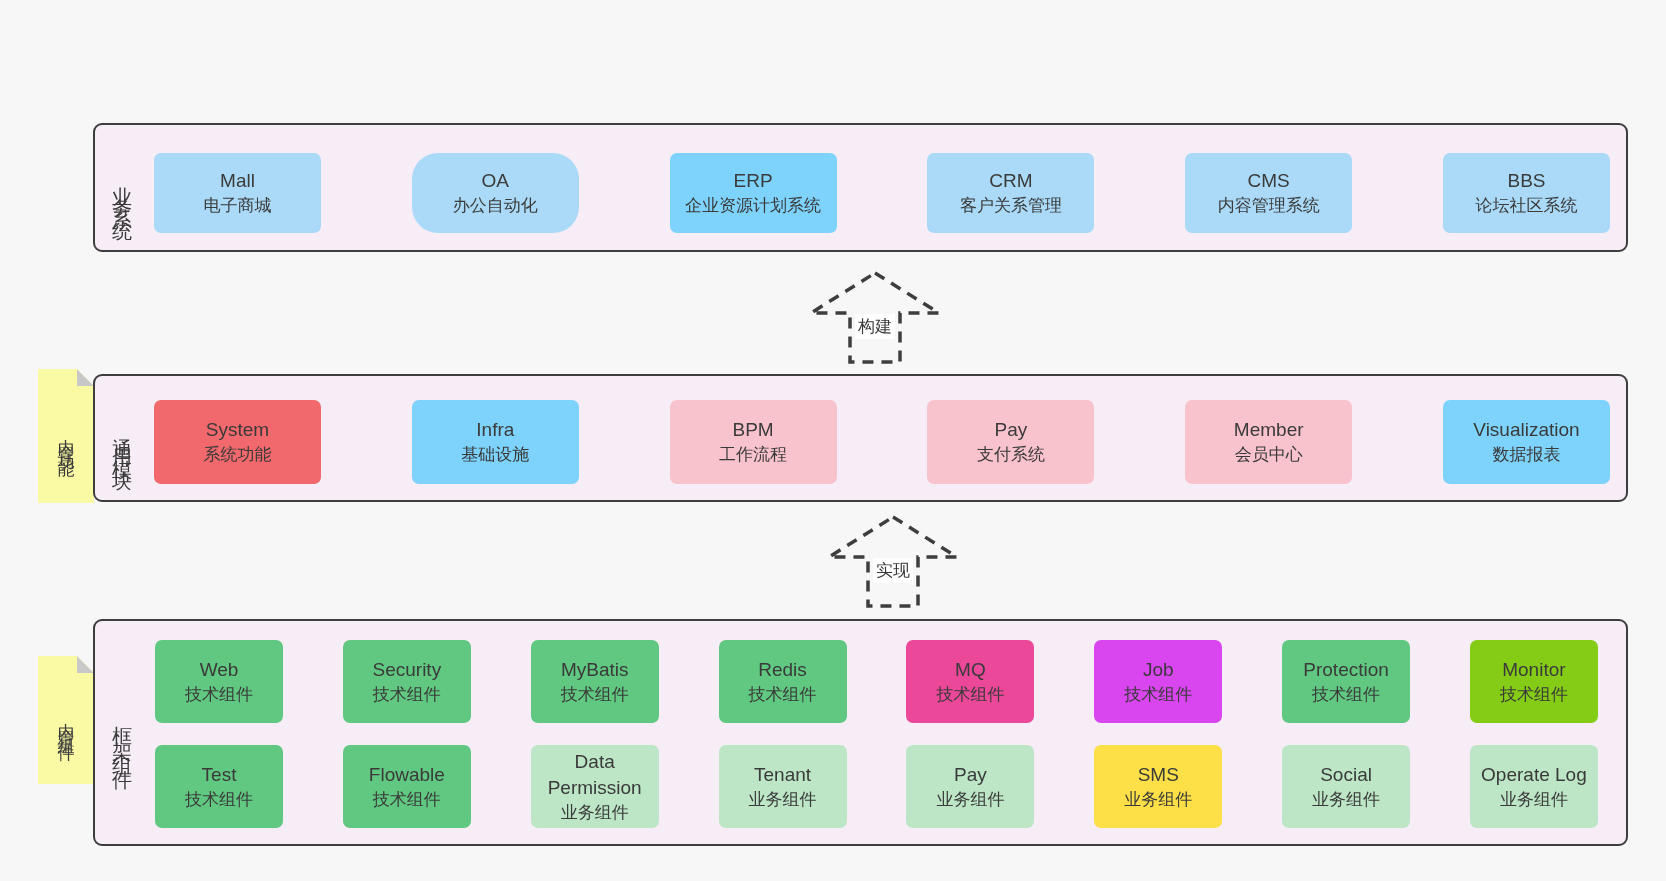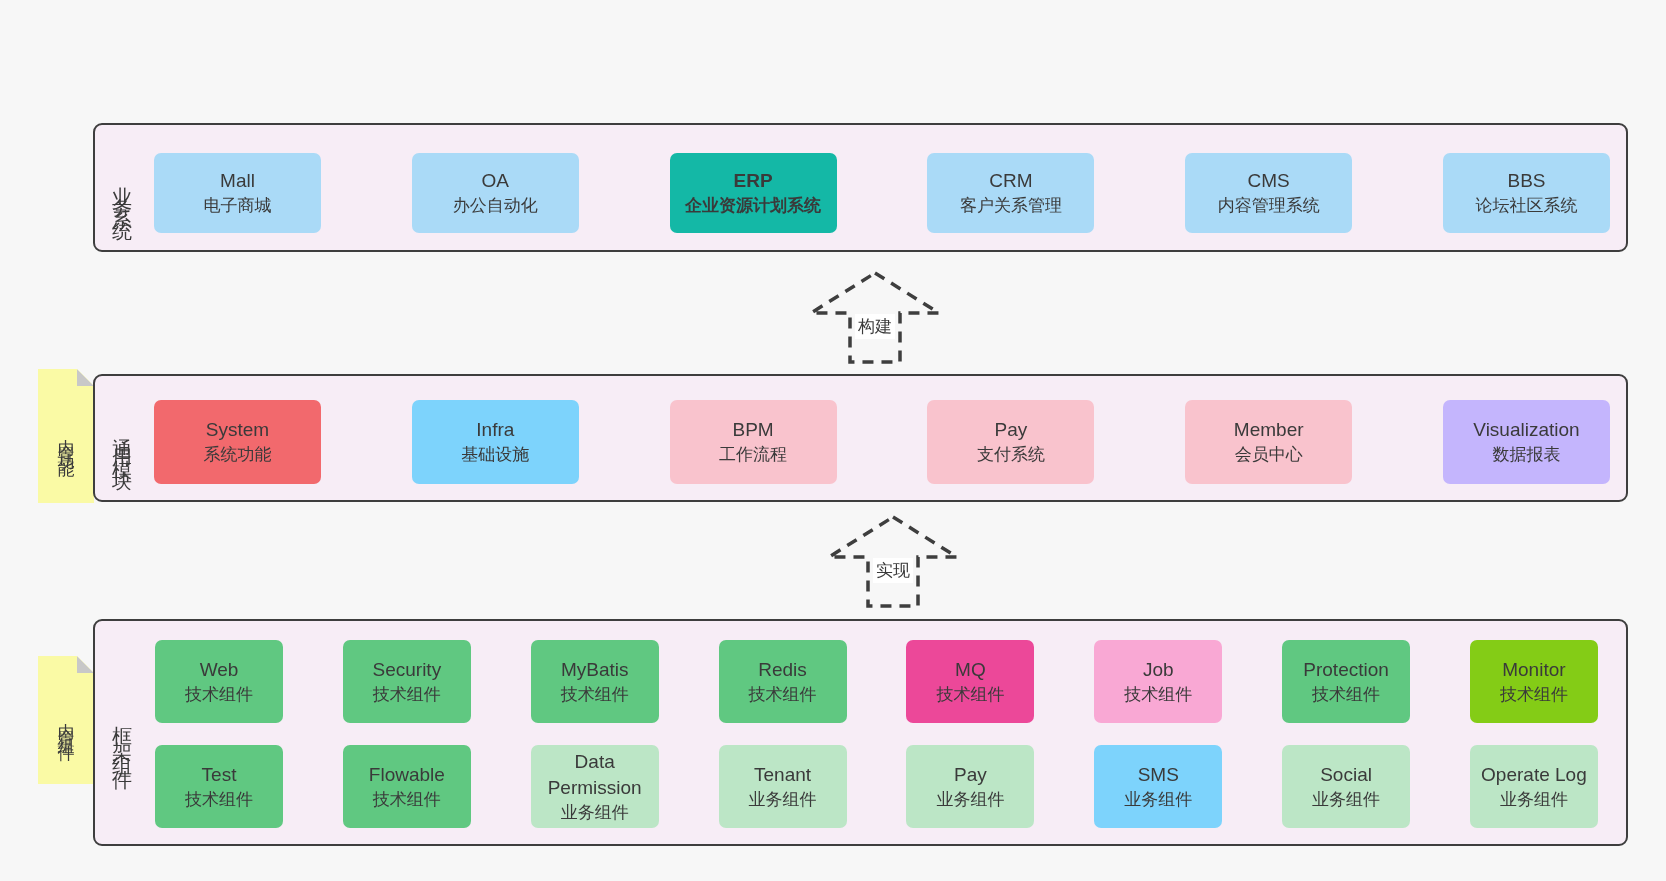--- a/index.html
+++ b/index.html
@@ -98,25 +98,25 @@
     <span class="note-text">内置组件</span>
   </div>
 
   <div class="layer" id="layer-business">
     <div class="layer-label">业务系统</div>
     <div class="node-row">
       <div class="node" style="background: rgb(170, 218, 247);">
         <span class="en">Mall</span>
         <span class="zh">电子商城</span>
       </div>
-      <div class="node" style="background: rgb(170, 218, 247);">
+      <div class="node" style="background: rgb(170, 218, 247); border-radius: 26px;">
         <span class="en">OA</span>
         <span class="zh">办公自动化</span>
       </div>
-      <div class="node" style="background: #14b8a6; font-weight: bold;">
+      <div class="node" style="background: #7dd3fc;">
         <span class="en">ERP</span>
         <span class="zh">企业资源计划系统</span>
       </div>
       <div class="node" style="background: rgb(170, 218, 247);">
         <span class="en">CRM</span>
         <span class="zh">客户关系管理</span>
       </div>
       <div class="node" style="background: rgb(170, 218, 247);">
         <span class="en">CMS</span>
         <span class="zh">内容管理系统</span>
@@ -151,21 +151,21 @@
         <span class="zh">工作流程</span>
       </div>
       <div class="node" style="background: rgb(249, 195, 205);">
         <span class="en">Pay</span>
         <span class="zh">支付系统</span>
       </div>
       <div class="node" style="background: rgb(249, 195, 205);">
         <span class="en">Member</span>
         <span class="zh">会员中心</span>
       </div>
-      <div class="node" style="background: #c4b5fd;">
+      <div class="node" style="background: #7dd3fc;">
         <span class="en">Visualization</span>
         <span class="zh">数据报表</span>
       </div>
     </div>
   </div>
 
   <div class="arrow" id="arrow-implement">
     <svg viewBox="0 0 132 95" aria-hidden="true">
       <polygon points="66,3 130,43 91,43 91,92 41,92 41,43 2,43" fill="none" stroke="var(--arrow)" stroke-width="3.5" stroke-dasharray="11 8"></polygon>
     </svg>
@@ -188,21 +188,21 @@
         <span class="zh">技术组件</span>
       </div>
       <div class="node" style="background: rgb(96, 200, 129);">
         <span class="en">Redis</span>
         <span class="zh">技术组件</span>
       </div>
       <div class="node" style="background: #ec4899;">
         <span class="en">MQ</span>
         <span class="zh">技术组件</span>
       </div>
-      <div class="node" style="background: #f9a8d4;">
+      <div class="node" style="background: #d946ef;">
         <span class="en">Job</span>
         <span class="zh">技术组件</span>
       </div>
       <div class="node" style="background: rgb(96, 200, 129);">
         <span class="en">Protection</span>
         <span class="zh">技术组件</span>
       </div>
       <div class="node" style="background: #84cc16;">
         <span class="en">Monitor</span>
         <span class="zh">技术组件</span>
@@ -222,21 +222,21 @@
         <span class="zh">业务组件</span>
       </div>
       <div class="node" style="background: rgb(188, 230, 198);">
         <span class="en">Tenant</span>
         <span class="zh">业务组件</span>
       </div>
       <div class="node" style="background: rgb(188, 230, 198);">
         <span class="en">Pay</span>
         <span class="zh">业务组件</span>
       </div>
-      <div class="node" style="background: #7dd3fc;">
+      <div class="node" style="background: #fde047;">
         <span class="en">SMS</span>
         <span class="zh">业务组件</span>
       </div>
       <div class="node" style="background: rgb(188, 230, 198);">
         <span class="en">Social</span>
         <span class="zh">业务组件</span>
       </div>
       <div class="node" style="background: rgb(188, 230, 198);">
         <span class="en">Operate Log</span>
         <span class="zh">业务组件</span>

